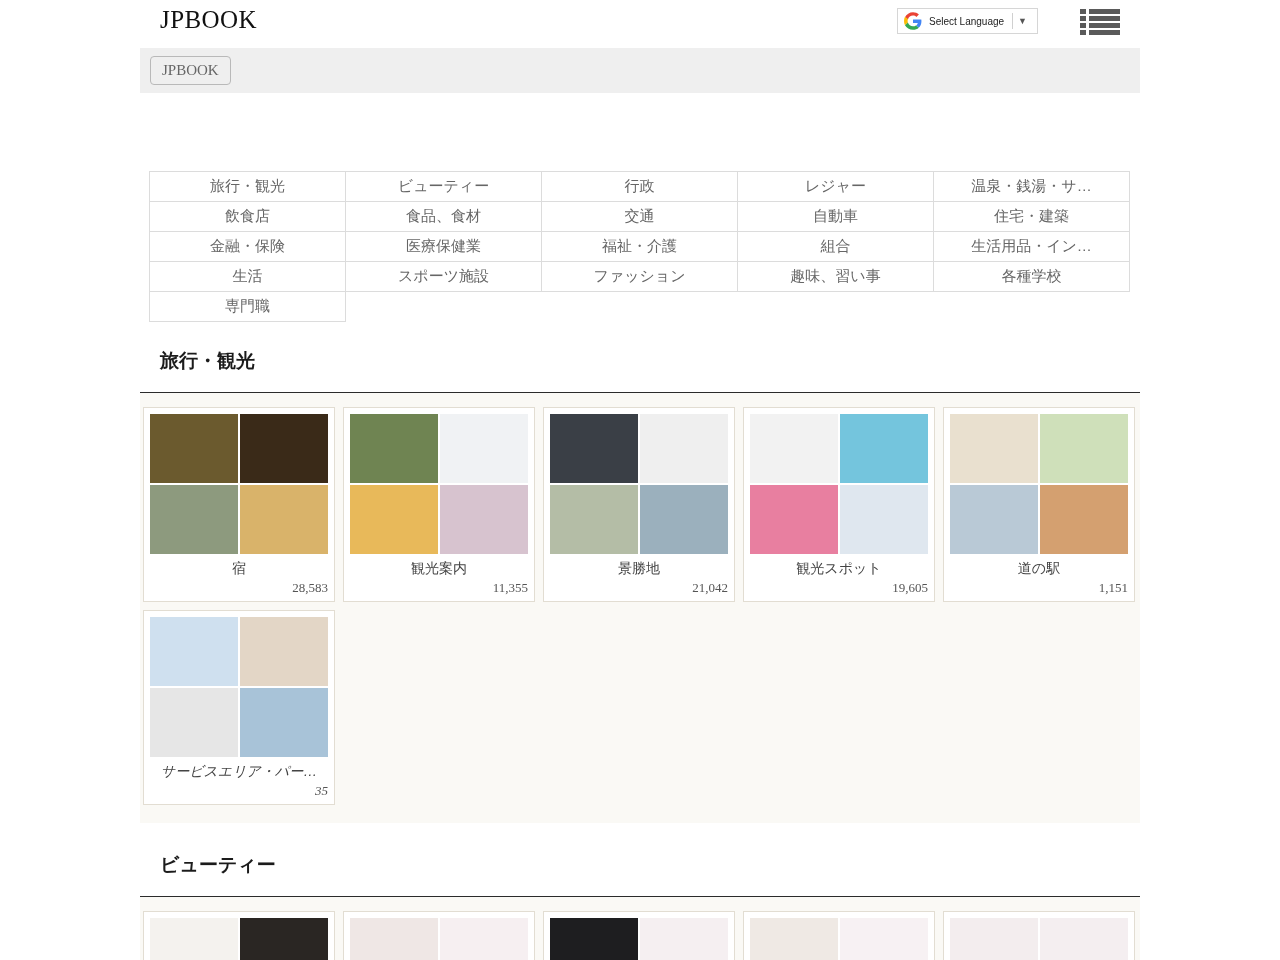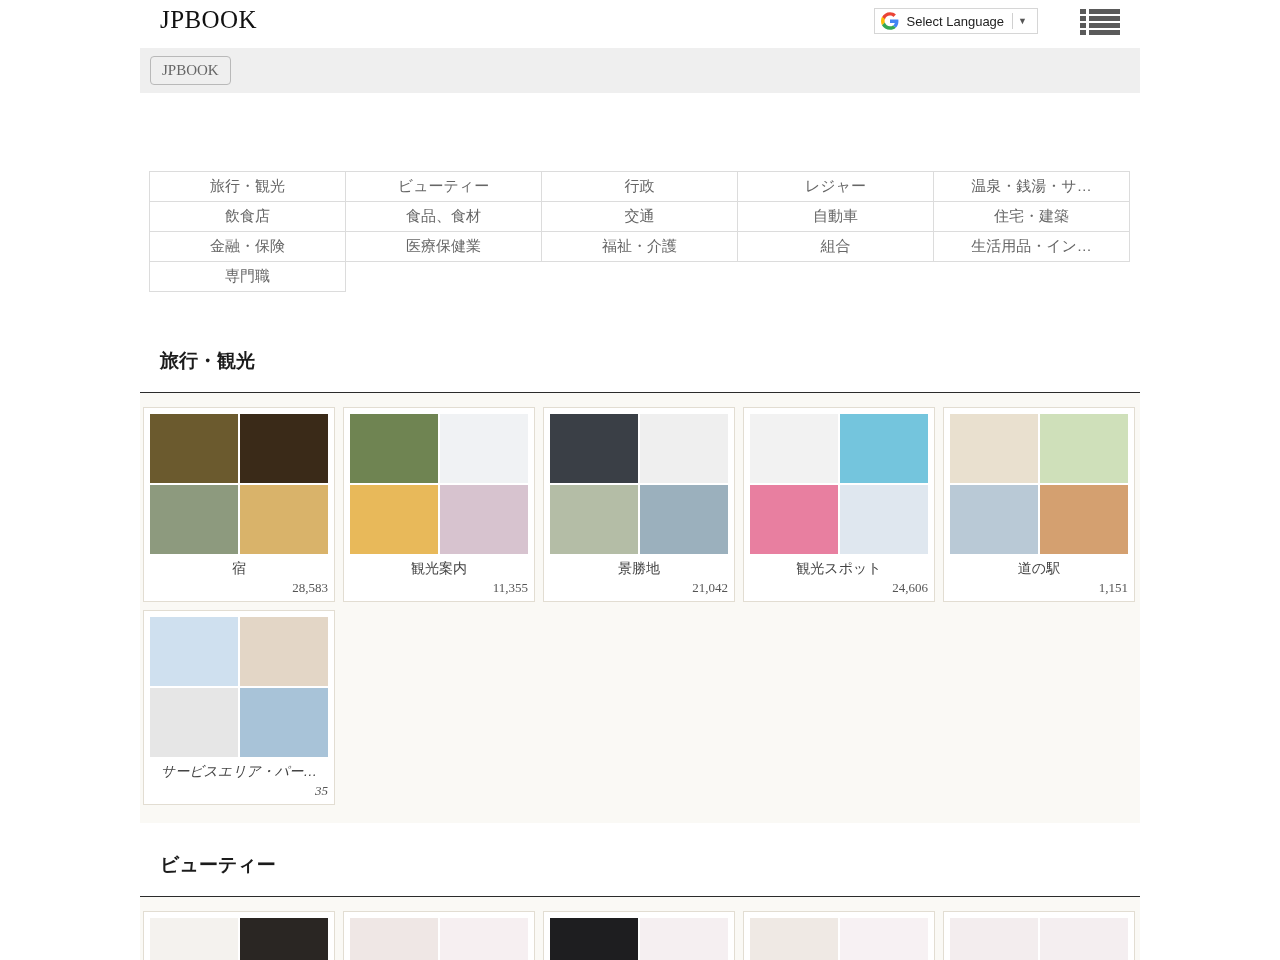--- a/index.html
+++ b/index.html
@@ -37,21 +37,21 @@
     font-size: 13px;
     color: #333;
   }
   .g-logo {
     width: 18px; height: 18px;
     margin-right: 7px;
     position: relative;
     flex: none;
   }
   .g-logo svg { display: block; }
-  .gt-label { white-space: nowrap; padding-right: 8px; font-size: 13px; color: #222; }
+  .gt-label { white-space: nowrap; padding-right: 8px; font-size: 10px; color: #222; }
   .gt-sep { width: 1px; height: 16px; background: #d0d0d0; }
   .gt-caret {
     padding: 0 4px 0 5px;
     font-size: 9px; color: #555; line-height: 1;
   }
   .listicon {
     position: absolute;
     right: 160px; top: 6px;
     width: 40px; height: 32px;
     display: flex; flex-direction: column; justify-content: space-between;
@@ -245,20 +245,27 @@
           <td>住宅・建築</td>
         </tr>
         <tr>
           <td>金融・保険</td>
           <td>医療保健業</td>
           <td>福祉・介護</td>
           <td>組合</td>
           <td>生活用品・イン…</td>
         </tr>
         <tr>
+          <td>生活</td>
+          <td>スポーツ施設</td>
+          <td>ファッション</td>
+          <td>趣味、習い事</td>
+          <td>各種学校</td>
+        </tr>
+        <tr>
           <td>専門職</td>
           <td class="empty"></td>
           <td class="empty"></td>
           <td class="empty"></td>
           <td class="empty"></td>
         </tr>
       </tbody>
   </table>
 
   <div id="sections-host">
@@ -298,21 +305,21 @@
               <div class="card-count">21,042</div>
             </div>
             <div class="card">
               <div class="thumb">
                 <div class="cell" style="background: rgb(242, 242, 242);"></div>
                 <div class="cell" style="background: rgb(116, 197, 221);"></div>
                 <div class="cell" style="background: rgb(232, 127, 160);"></div>
                 <div class="cell" style="background: rgb(223, 231, 239);"></div>
               </div>
               <div class="card-label">観光スポット</div>
-              <div class="card-count">24,606</div>
+              <div class="card-count">19,605</div>
             </div>
             <div class="card">
               <div class="thumb">
                 <div class="cell" style="background: rgb(233, 224, 207);"></div>
                 <div class="cell" style="background: rgb(207, 224, 186);"></div>
                 <div class="cell" style="background: rgb(185, 201, 214);"></div>
                 <div class="cell" style="background: rgb(212, 160, 112);"></div>
               </div>
               <div class="card-label">道の駅</div>
               <div class="card-count">1,151</div>

